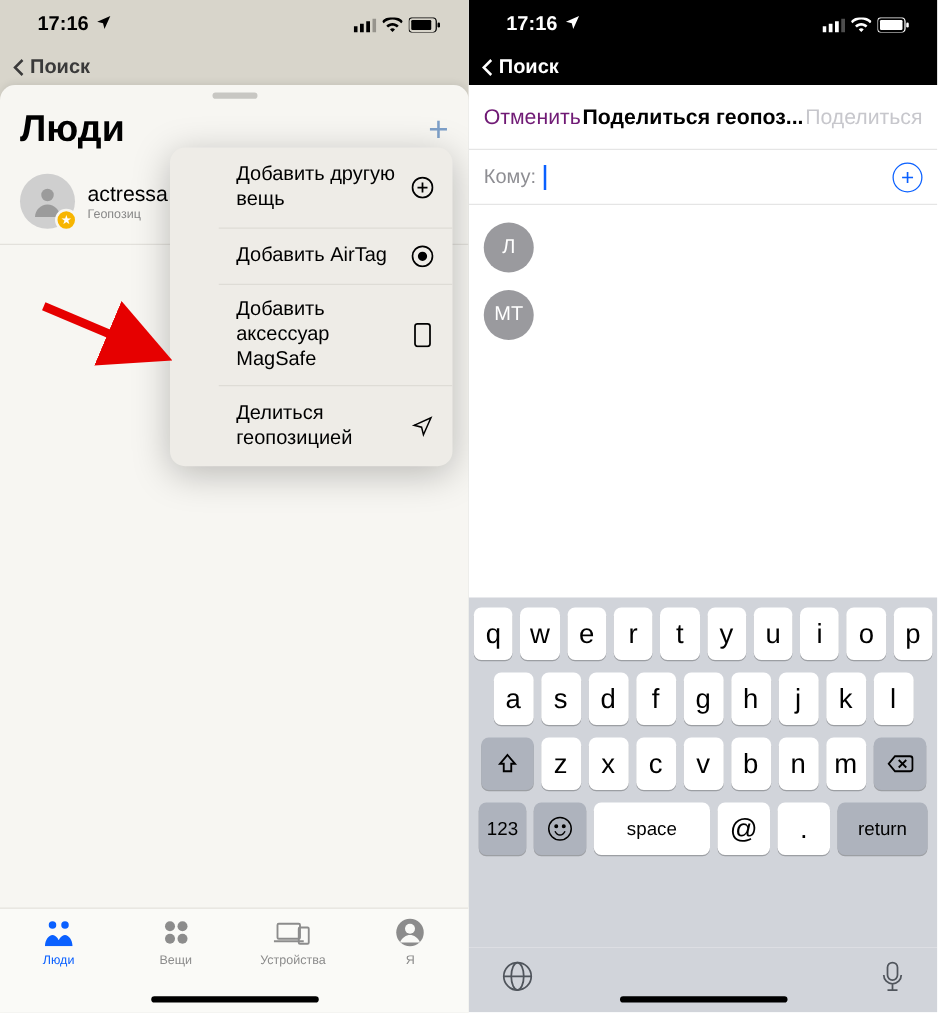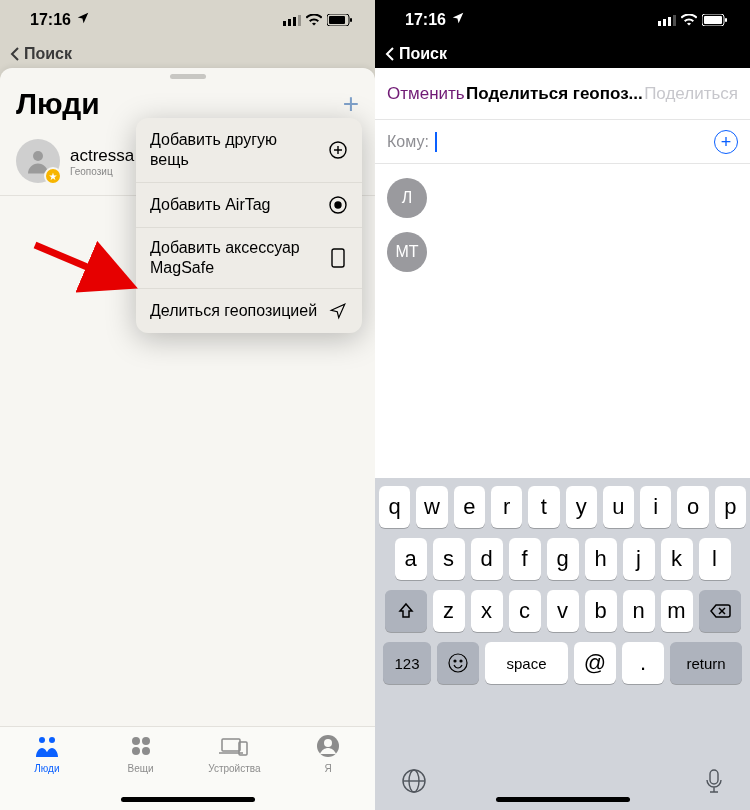--- a/index.html
+++ b/index.html
@@ -30,21 +30,21 @@
 .plus-btn { font-size:28px; font-weight:300; color:#7ea0c9; }
 .person-row { display:flex; align-items:center; gap:10px; padding:8px 16px 12px; border-bottom:1px solid #e3e1dc; }
 .avatar-wrap { position:relative; width:44px; height:44px; }
 .avatar { width:44px; height:44px; border-radius:22px; background:#cfcfcf; display:flex; align-items:center; justify-content:center; }
 .avatar svg { width:30px; height:30px; }
 .star-badge { position:absolute; right:-2px; bottom:-2px; width:18px; height:18px; border-radius:9px; background:#f7b500; border:2px solid #f7f6f2; display:flex; align-items:center; justify-content:center; color:#fff; font-size:10px; }
 .person-name { font-size:17px; font-weight:500; color:#000; }
 .person-sub { font-size:10px; color:#888; }
 
 
-.popover { position:absolute; top:118px; left:136px; width:226px; background:#eeece7; border-radius:12px; box-shadow:0 6px 30px rgba(0,0,0,0.25); overflow:hidden; z-index:5; }
+.popover { position:absolute; top:118px; left:136px; width:226px; background:#eeece7; border-radius:12px; box-shadow:0 6px 30px rgba(0,0,0,0.25); overflow:hidden; z-index:5;padding-left:39px; }
 .pop-item { display:flex; align-items:center; justify-content:space-between; padding:12px 14px; font-size:16px; color:#000; border-bottom:1px solid #dedcd6; line-height:1.25; gap:8px; }
 .pop-item.tall { padding:10px 14px; }
 .pop-item:last-child { border-bottom:none; }
 .pop-item .ico { flex:0 0 20px; display:flex; align-items:center; justify-content:center; }
 
 
 .arrow { position:absolute; top:235px; left:30px; z-index:6; }
 
 
 .tabbar { position:absolute; bottom:0; left:0; right:0; height:84px; background:#fafaf7; border-top:1px solid #e3e1dc; display:flex; justify-content:space-around; padding-top:6px; }
@@ -72,21 +72,21 @@
 
 .kb-area { position:absolute; left:0; right:0; bottom:0; height:332px; display:flex; flex-direction:column; }
 .kb-main { background:#d1d4da; padding:8px 4px 4px; flex:1; }
 .kb-row { display:flex; justify-content:center; gap:6px; margin-bottom:10px; }
 .key { background:#fff; border-radius:6px; height:42px; display:flex; align-items:center; justify-content:center; font-size:22px; color:#000; box-shadow:0 1px 0 rgba(0,0,0,0.25); }
 .key.l { width:32px; }
 .key.func { background:#aeb3bd; font-size:15px; }
 .key.shift { width:42px; }
 .key.space { flex:1; }
 .key.ret { width:72px; font-size:15px; }
-.key.num { width:48px; font-size:15px; }
+.key.num { width:38px; font-size:15px; }
 .key.emoji { width:42px; }
 .kb-row4 { display:flex; gap:6px; padding:0 4px; margin-bottom:4px; }
 .kb-row4 .key.at { width:42px; }
 .kb-row4 .key.dot { width:42px; }
 .kb-bottom { height:52px; background:#d1d4da; display:flex; align-items:center; justify-content:space-between; padding:0 26px 6px; }
 .bottom-ico { color:#50555c; }
 .phone-right .home-ind { background:#000; }
 
 svg { display:block; }
 </style>

